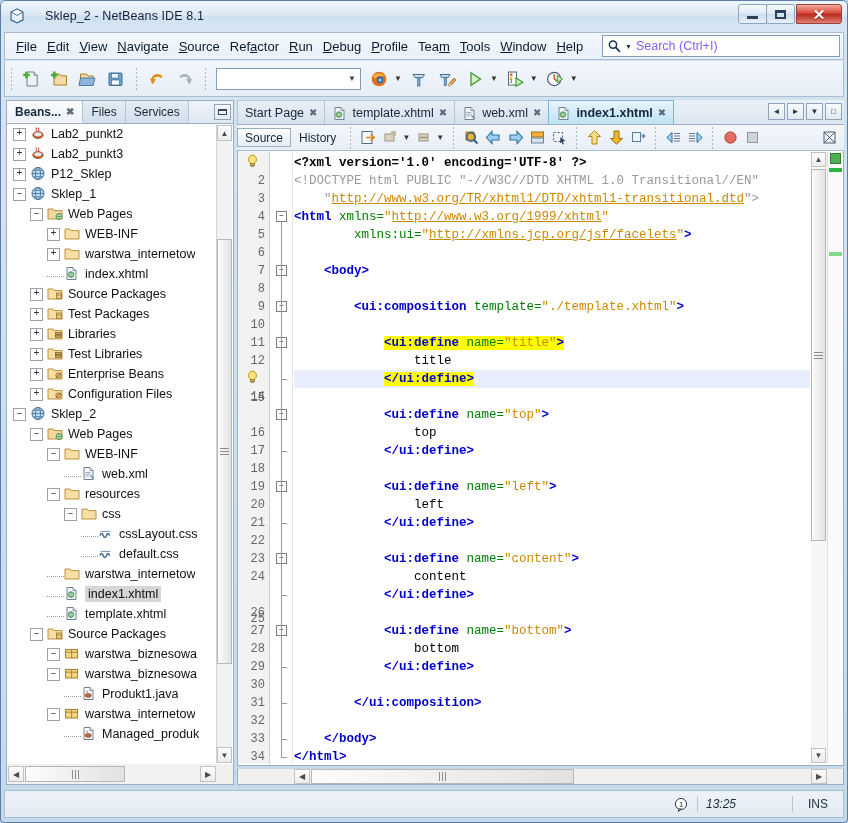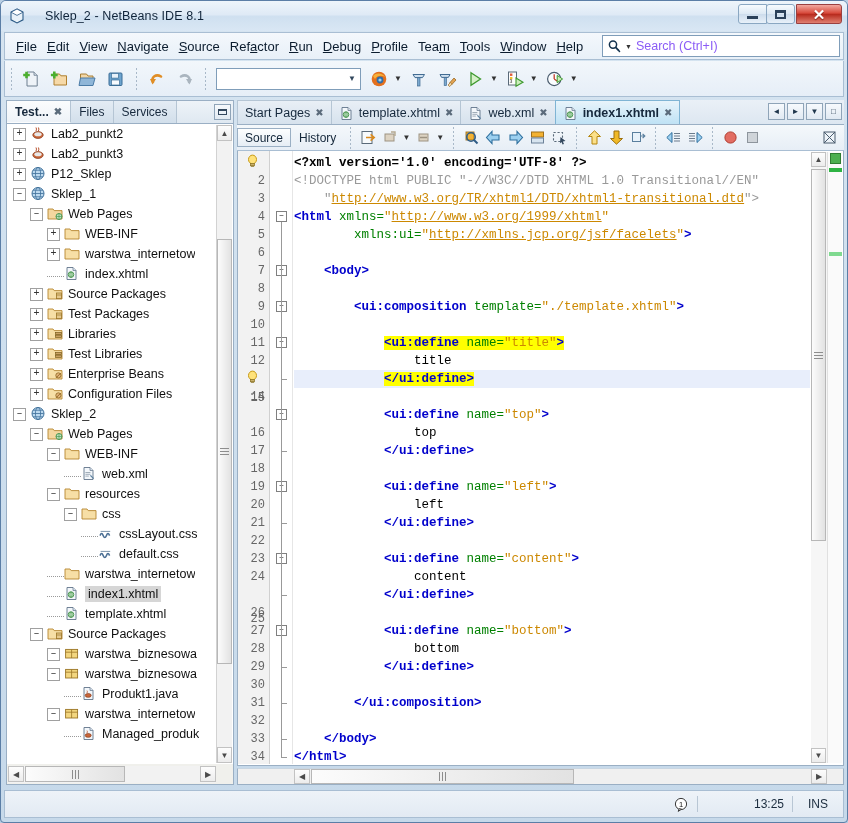--- a/index.html
+++ b/index.html
@@ -347,21 +347,21 @@
       </svg>
     </div>
     <span class="caret">▼</span>
   </div>
 
   <div class="main">
 
     <div class="explorer">
       <div class="ex-tabs" id="explorer-tabs">
           <div class="ex-tab active">
-            <span>Test...</span>
+            <span>Beans...</span>
             <span class="x">✖</span>
           </div>
           <div class="ex-tab">
             <span>Files</span>
           </div>
           <div class="ex-tab">
             <span>Services</span>
           </div>
         </div>
       <div class="ex-min">
@@ -704,21 +704,21 @@
         <div class="sb-thumb" style="left:17px;top:0;width:100px;height:16px;">
           <i class="grip-h"></i>
         </div>
         <div class="sb-arrow" style="position:absolute;right:0;top:0;width:16px;height:16px;">▶</div>
       </div>
     </div>
 
     <div class="editor">
       <div class="ed-tabs" id="editor-tabs">
           <div class="ed-tab">
-            <span>Start Pages</span>
+            <span>Start Page</span>
             <span class="x">✖</span>
           </div>
           <div class="ed-tab">
             <span style="width: 15px; height: 14px; display: inline-block;"><svg width="16" height="15" viewBox="0 0 16 15">
                 <path d="M3 1.5 h6 l3 3 V13.5 H3 Z" fill="#f3f7fb" stroke="#61748a" stroke-width=".9"></path>
                 <path d="M9 1.5 v3 h3" fill="#d8e2ec" stroke="#61748a" stroke-width=".7"></path>
                 <circle cx="7" cy="8.6" r="2.8" fill="#bfe3c2" stroke="#3f8f45" stroke-width=".9"></circle>
                 <ellipse cx="7" cy="8.6" rx="1.1" ry="2.8" fill="none" stroke="#3f8f45" stroke-width=".6"></ellipse>
               </svg></span>
             <span>template.xhtml</span>
@@ -996,17 +996,17 @@
 
   <div class="statusbar">
     <div class="notif">
       <svg width="17" height="16" viewBox="0 0 17 16">
         <circle cx="8" cy="7" r="5.6" fill="#fff" stroke="#3a3a3a" stroke-width="1"></circle>
         <path d="M6.2 11.6 L5.2 14.4 L8.6 12.2 Z" fill="#fff" stroke="#3a3a3a" stroke-width="1"></path>
         <text x="8" y="9.8" font-size="7.5" text-anchor="middle" fill="#111" font-family="Liberation Sans, sans-serif">1</text>
       </svg>
     </div>
     <div class="st-sep"></div>
-    <div class="st-txt" style="min-width:78px; text-align:right;">13:25</div>
+    <div class="st-txt" style="min-width:78px; text-align:left;font-style:italic;">13:25</div>
     <div class="st-sep"></div>
     <div class="st-txt" style="min-width:34px; text-align:center; margin-right:8px;">INS</div>
   </div>
 </div>
 
 </body></html>

